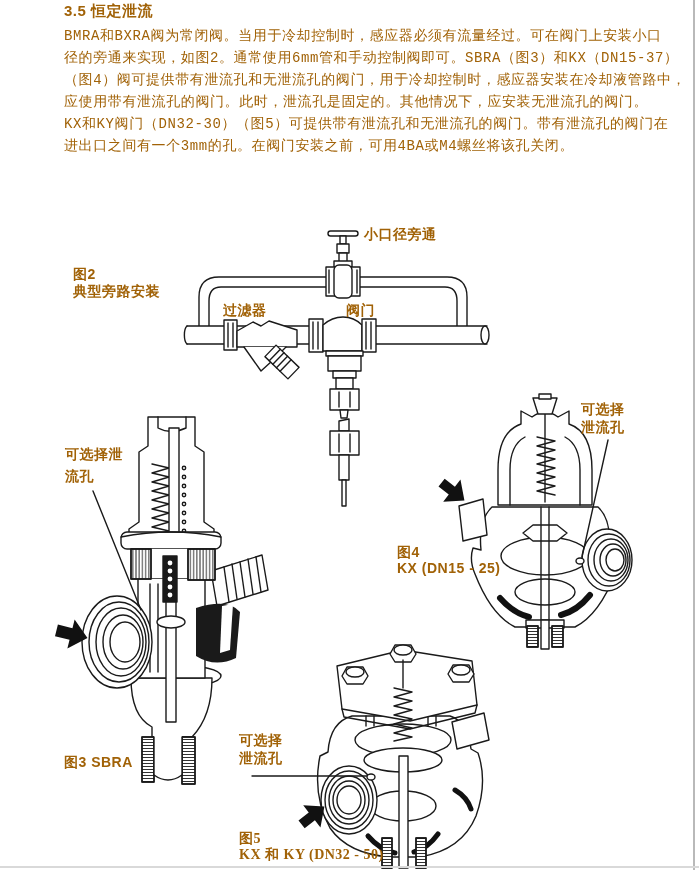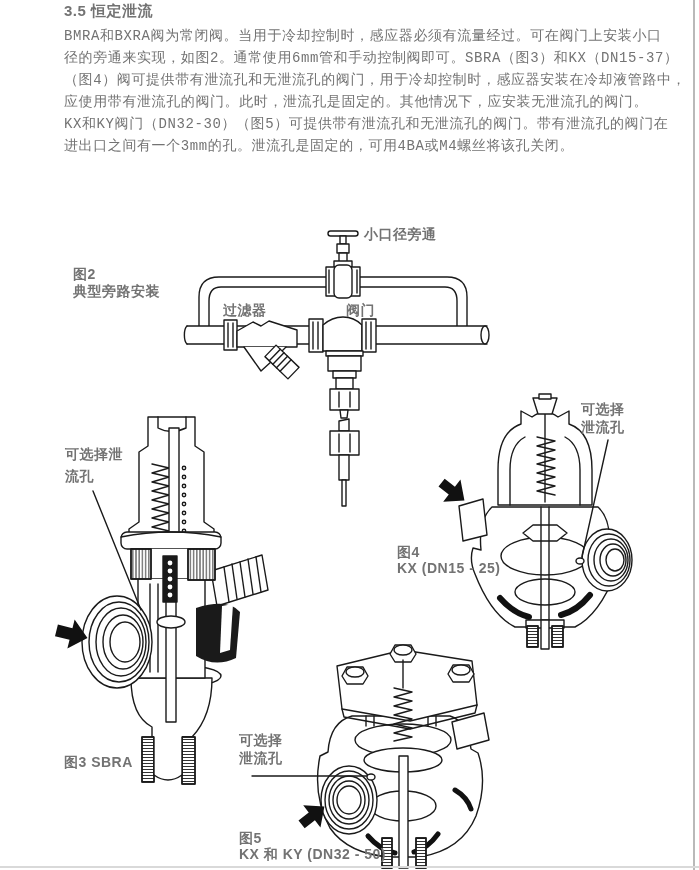--- a/index.html
+++ b/index.html
@@ -1,30 +1,30 @@
 <!DOCTYPE html>
 <html><head>
 <meta charset="utf-8">
 <style>
   html,body{margin:0;padding:0;background:#fff;}
   .page{
     position:relative;width:699px;height:870px;background:#ffffff;overflow:hidden;
-    font-family:"Liberation Sans","DejaVu Sans",sans-serif;color:#737373;
+    font-family:"Liberation Sans","DejaVu Sans",sans-serif;color:#a16207;
   }
   .edge-right{position:absolute;top:0;left:693px;width:2px;height:870px;background:#b9b9b9;}
   .edge-bottom{position:absolute;top:866px;left:0;width:699px;height:2px;background:#d9d9d9;}
   .title{position:absolute;left:64px;top:2px;font-size:15px;font-weight:bold;letter-spacing:0.5px;}
   .para{position:absolute;left:64px;top:25px;font-size:14px;letter-spacing:0.6px;font-family:Liberation Mono, monospace;}
   .para .ln{height:22px;line-height:22px;white-space:nowrap;}
   .diag-label{position:absolute;font-size:14px;font-weight:bold;letter-spacing:0.5px;white-space:nowrap;}
   .lh17 div{line-height:17px;}
   .lh16 div{line-height:16px;}
   .lh22 div{line-height:22px;}
   .lh18 div{line-height:18px;text-align:right;}
-  .lh15 div{line-height:15.5px;}
+  .lh15 div{line-height:15.5px;font-family:Liberation Serif, serif;}
   svg{position:absolute;left:0;top:200px;}
 </style>
 </head>
 <body>
 
 <div class="page">
 
   <svg width="699" height="670" viewBox="0 200 699 670">
     <defs>
       <pattern id="hv" width="3.2" height="6" patternUnits="userSpaceOnUse">
@@ -249,21 +249,21 @@
   </svg>
 
   <div class="title">3.5 恒定泄流</div>
 
   <div class="para">
     <div class="ln">BMRA和BXRA阀为常闭阀。当用于冷却控制时，感应器必须有流量经过。可在阀门上安装小口</div>
     <div class="ln">径的旁通来实现，如图2。通常使用6mm管和手动控制阀即可。SBRA（图3）和KX（DN15-37）</div>
     <div class="ln">（图4）阀可提供带有泄流孔和无泄流孔的阀门，用于冷却控制时，感应器安装在冷却液管路中，</div>
     <div class="ln">应使用带有泄流孔的阀门。此时，泄流孔是固定的。其他情况下，应安装无泄流孔的阀门。</div>
     <div class="ln">KX和KY阀门（DN32-30）（图5）可提供带有泄流孔和无泄流孔的阀门。带有泄流孔的阀门在</div>
-    <div class="ln">进出口之间有一个3mm的孔。泄流孔是固定的，可用4BA或M4螺丝将该孔关闭。</div>
+    <div class="ln">进出口之间有一个3mm的孔。在阀门安装之前，可用4BA或M4螺丝将该孔关闭。</div>
   </div>
 
   <div class="diag-label lh17" style="left:73px;top:266px;">
     <div>图2</div>
     <div>典型旁路安装</div>
   </div>
 
   <div class="diag-label" style="left:364px;top:226px;">小口径旁通</div>
 
   <div class="diag-label" style="left:223px;top:302px;">过滤器</div>

